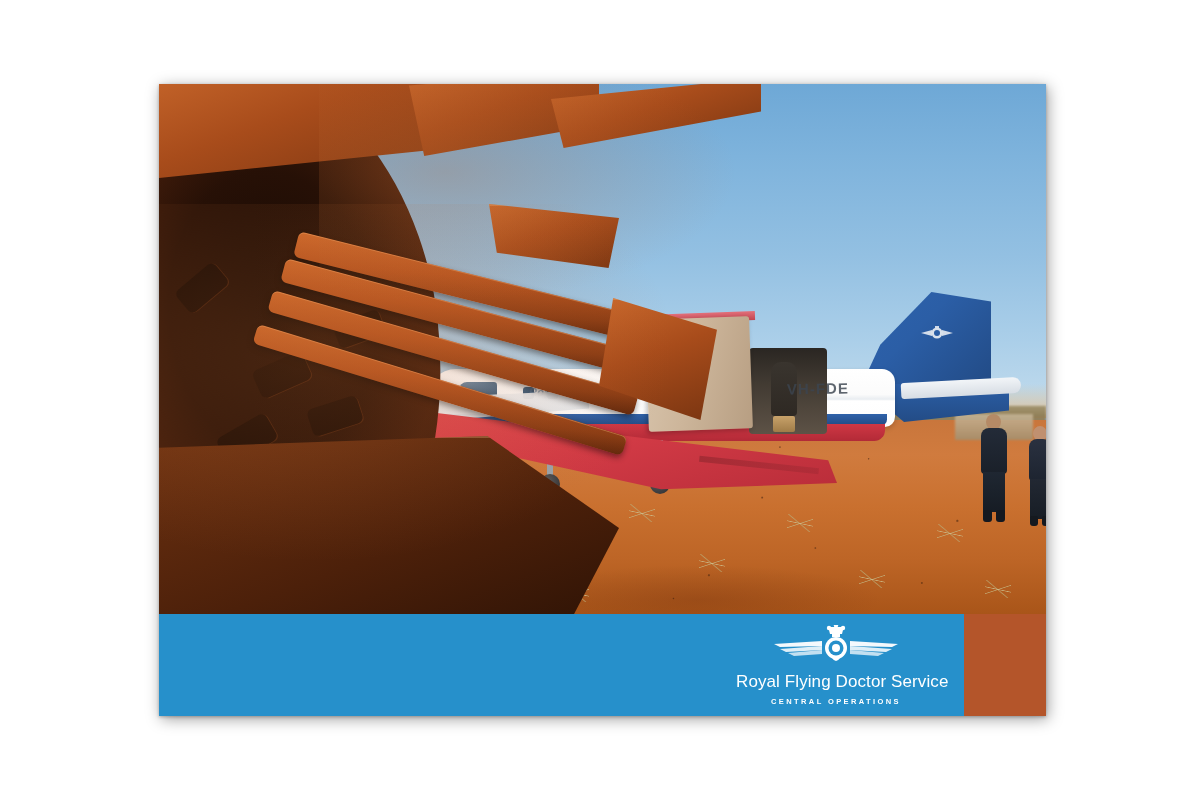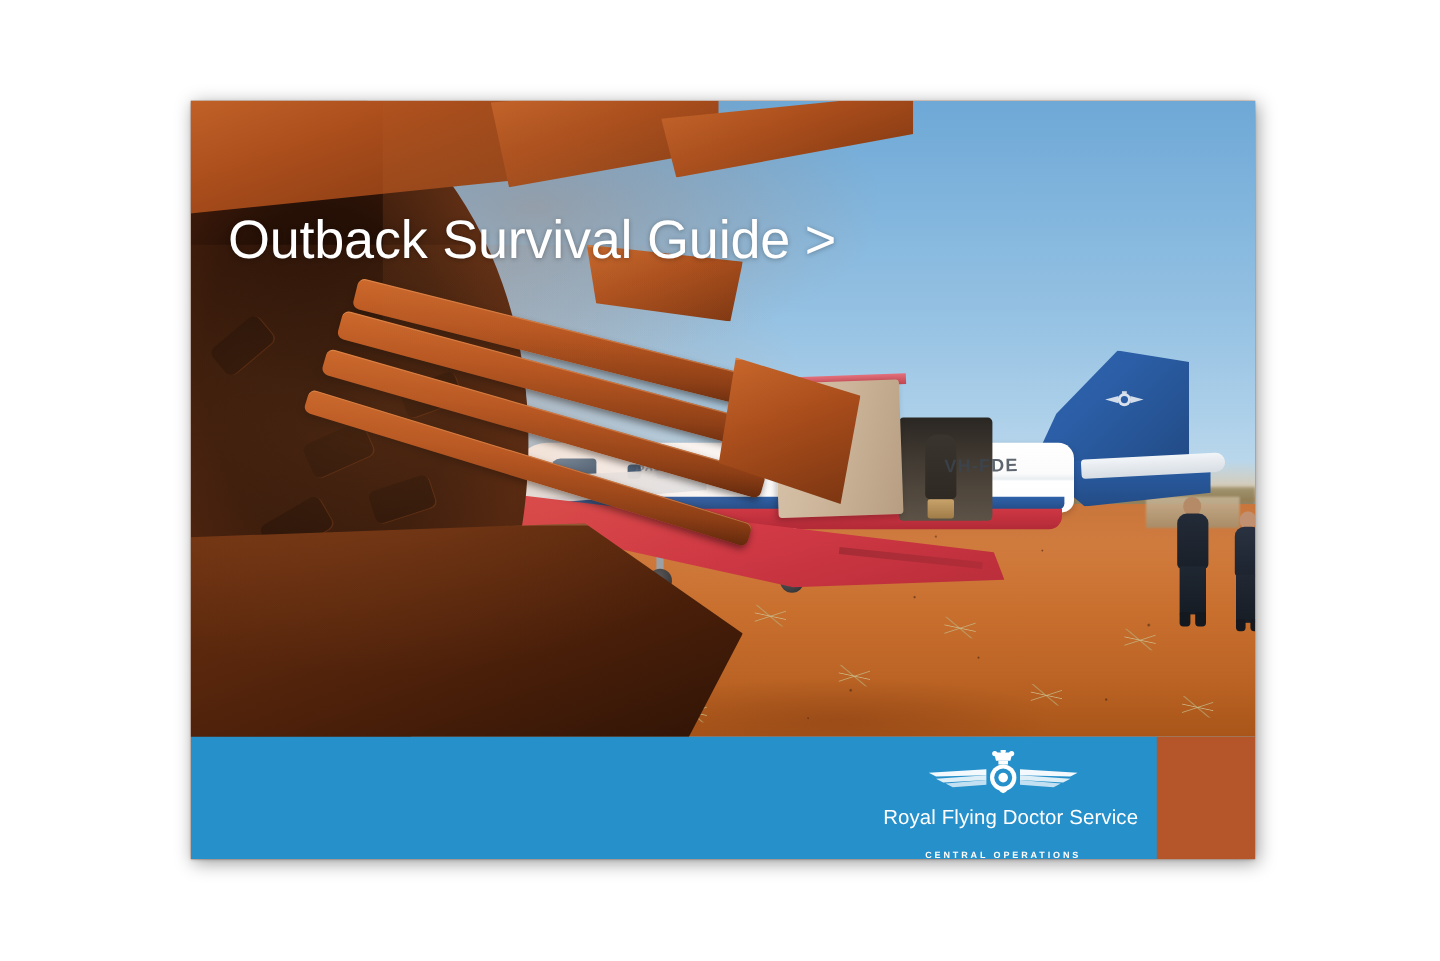--- a/index.html
+++ b/index.html
@@ -321,21 +321,21 @@
     font-weight: 400;
     letter-spacing: .1px;
     line-height: 1.15;
     white-space: nowrap;
   }
   #rfds-subtitle {
     font-family: "Liberation Sans", sans-serif;
     font-size: 7.5px;
     font-weight: 700;
     letter-spacing: 2.4px;
-    margin-top: 16px;
+    margin-top: 5px;
     white-space: nowrap;
   }
 </style>
 </head>
 <body>
 
 <div id="cover-card">
 
   <div id="cover-photo">
 
@@ -451,21 +451,20 @@
       <div class="axle-slab" style="left:392px;top:-6px;width:210px;height:70px;clip-path:polygon(0% 30%,100% 0%,100% 48%,6% 100%);"></div>
       <div class="axle-slab" style="left:330px;top:120px;width:130px;height:64px;clip-path:polygon(0% 0%,100% 22%,92% 100%,6% 76%);"></div>
       <div class="axle-slab" style="left:440px;top:214px;width:118px;height:122px;clip-path:polygon(12% 0%,100% 26%,86% 100%,0% 72%);"></div>
 
       <div class="axle-slab" style="left:-10px;top:352px;width:470px;height:200px;clip-path:polygon(0% 6%,72% 0%,100% 46%,88% 100%,0% 100%);background:linear-gradient(160deg,#6e3211 0%,#4c200a 55%,#2c1205 100%);"></div>
 
       <div class="dust-veil" style="left:0;top:120px;width:520px;height:360px;"></div>
       <div class="dust-veil" style="left:160px;top:0px;width:420px;height:220px;"></div>
     </div>
 
-    <h1 id="cover-title">Outback Survival Guide &gt;</h1>
   </div>
 
   <div id="cover-footer">
     <div id="rfds-logo">
 
       <svg id="rfds-emblem" viewBox="0 0 140 46" width="140" height="46" aria-hidden="true">
 
         <path d="M64 2 h12 v3 h-12 z" fill="#ffffff"></path>
         <path d="M63 5 q7 -4 14 0 l-1 4 h-12 z" fill="#ffffff"></path>
         <circle cx="63" cy="3" r="2.2" fill="#ffffff"></circle>

